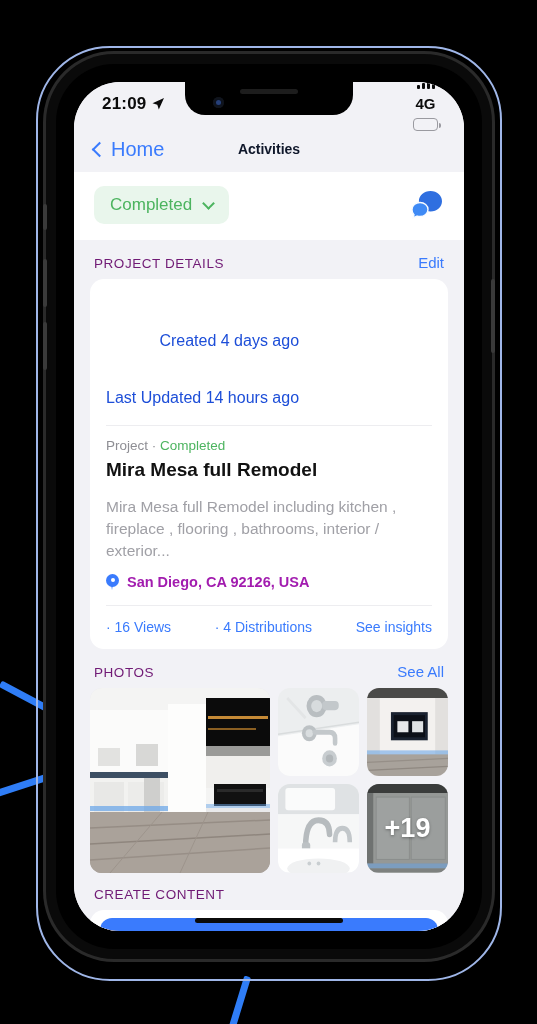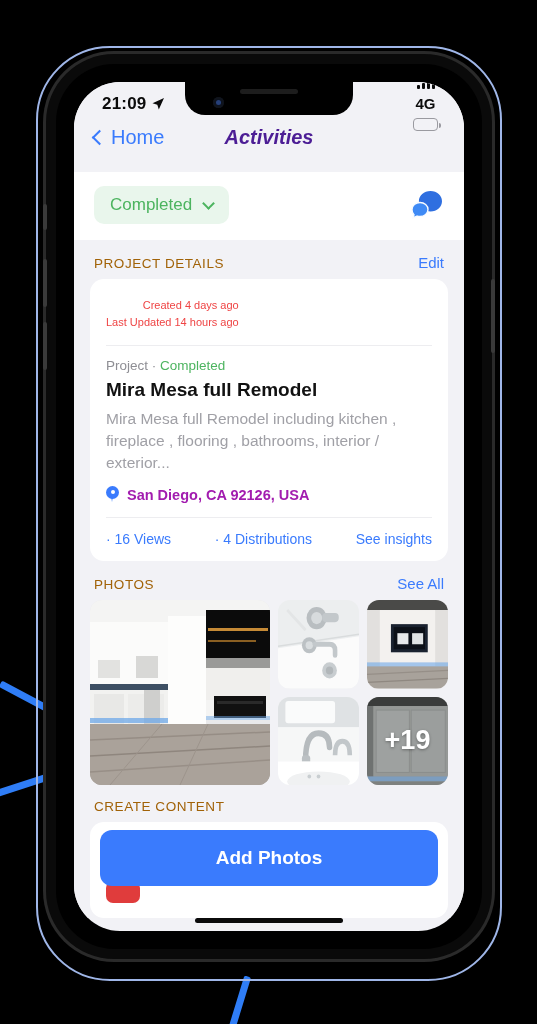--- a/index.html
+++ b/index.html
@@ -71,61 +71,61 @@
   .bars i:nth-child(3){height:9px;} .bars i:nth-child(4){height:12px;}
   .net { font-size:15px; font-weight:bold; color:#0b0b0b; }
   .batt { width:25px; height:13px; border:1.6px solid #9a9aa0; border-radius:4px;
     position:relative; padding:1.4px; }
   .batt::after { content:""; position:absolute; right:-4px; top:4px; width:2px;
     height:5px; background:#9a9aa0; border-radius:0 2px 2px 0; }
   .batt-fill { height:100%; background:#0b0b0b; border-radius:2px; }
 
   
   .navbar { position:relative; height:46px; background:#f2f2f6;
-    display:flex; align-items:flex-start; padding:0 20px; }
+    display:flex; align-items:center; padding:0 20px; }
   .back { display:flex; align-items:center; gap:5px; color:#3a7bfd;
     font-size:20px; cursor:pointer; }
   .chev-left { width:11px; height:11px; border-left:2.6px solid #3a7bfd;
     border-bottom:2.6px solid #3a7bfd; transform:rotate(45deg); margin-right:1px; }
   .nav-title { position:absolute; left:0; right:0; text-align:center;
-    font-size:20px; font-weight:bold; color:#4c1d95; pointer-events:none;font-style:italic; }
+    font-size:14px; font-weight:bold; color:#0f172a; pointer-events:none; }
 
   
   .filterrow { background:#fff; padding:14px 20px 16px;
     display:flex; align-items:center; justify-content:space-between; }
   .chip { display:inline-flex; align-items:center; gap:12px;
     background:#e9f6ec; color:#4cb45f; border-radius:10px;
     padding:9px 16px; font-size:17px; cursor:pointer; }
   .chev-dn { width:9px; height:9px; border-right:2.2px solid #4cb45f;
     border-bottom:2.2px solid #4cb45f; transform:rotate(45deg); margin-top:-4px; }
 
   
   .sec-head { display:flex; align-items:baseline; justify-content:space-between;
     padding:14px 20px 8px; }
-  .sec-title { font-size:13.5px; color:#a16207; letter-spacing:.55px; }
+  .sec-title { font-size:13.5px; color:#701a75; letter-spacing:.55px; }
   .sec-link { font-size:15px; color:#3a7bfd; cursor:pointer; }
 
   .body-scroll { background:#f2f2f6; }
 
   
   .card { background:#fff; margin:0 16px; border-radius:14px; padding:0 16px; }
   .card-top { display:flex; align-items:flex-start; justify-content:space-between;
     padding:18px 0 14px; border-bottom:1px solid #ededf0; }
   .who { display:flex; align-items:center; gap:12px; }
   .avatar { width:34px; height:34px; border-radius:50%; background:#e0bb34;
     color:#fff; font-size:12.5px; display:flex; align-items:center;
     justify-content:center; letter-spacing:.3px; }
   .who-name { font-size:18px; font-weight:bold; color:#111; }
   .stamps { text-align:right; }
-  .stamps div { font-size:11px; color:#ef4444; line-height:1.55; }
+  .stamps div { font-size:16px; color:#1d4ed8; line-height:1.55;margin-top:32px; }
 
   .card-mid { padding:12px 0 14px; }
   .kicker { font-size:13.5px; color:#8e8e94; margin-bottom:6px; }
   .kicker b { color:#4cb45f; font-weight:normal; }
-  .proj-title { font-size:19px; font-weight:bold; color:#111; margin-bottom:7px; }
+  .proj-title { font-size:19px; font-weight:bold; color:#111; margin-bottom:15px; }
   .proj-desc { font-size:15.5px; color:#a0a0a6; line-height:1.42; }
   .addr { display:flex; align-items:center; gap:8px; margin-top:12px;
     color:#a21caf; font-size:14.5px; font-weight:bold; cursor:pointer; }
   .pin { width:13px; height:17px; position:relative; flex:0 0 auto; }
   .pin::before { content:""; position:absolute; left:0; top:0; width:13px;
     height:13px; border-radius:50% 50% 50% 50%; background:#3a7bfd; }
   .pin::after { content:""; position:absolute; left:4.6px; top:10px;
     border-left:1.9px solid transparent; border-right:1.9px solid transparent;
     border-top:6px solid #3a7bfd; }
   .pin i { position:absolute; left:4.5px; top:4px; width:4px; height:4px;

